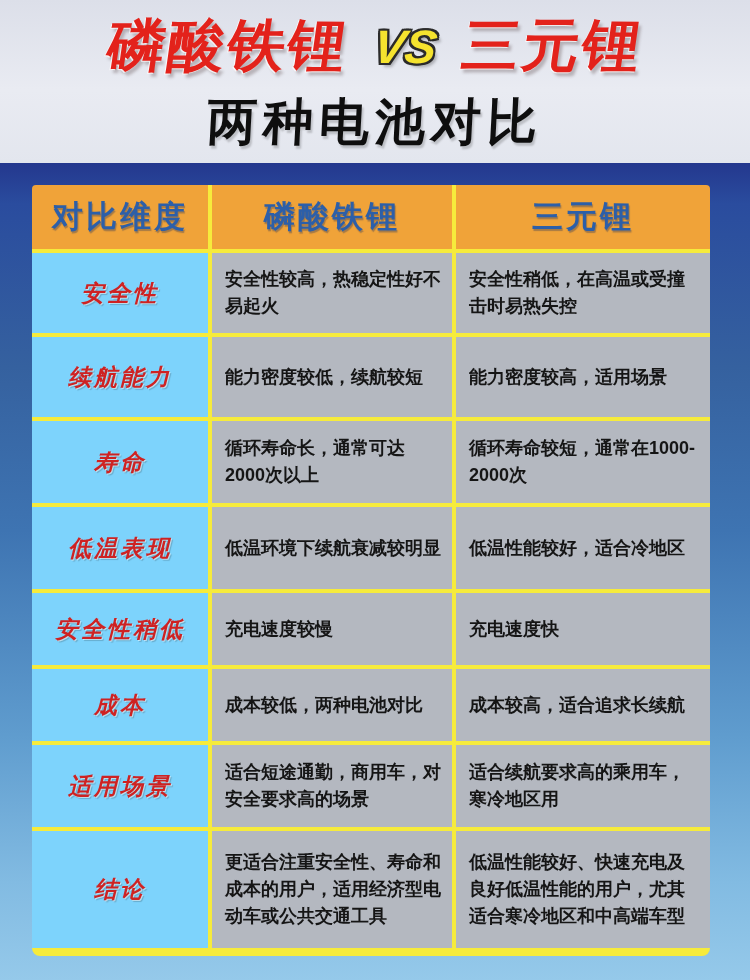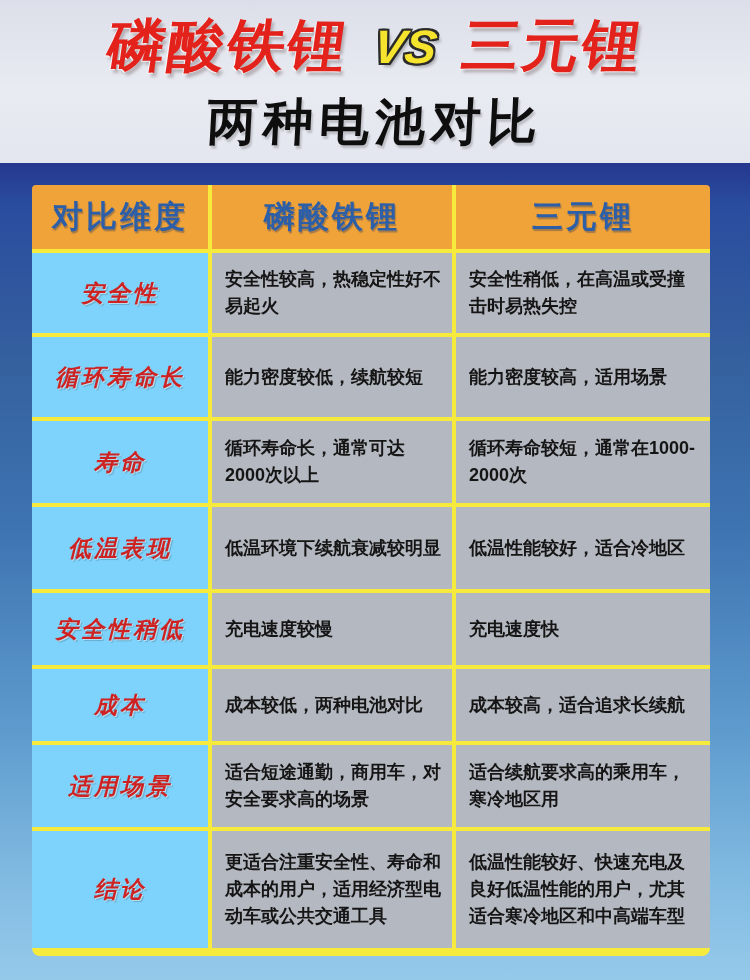--- a/index.html
+++ b/index.html
@@ -125,21 +125,21 @@
       <div class="hcell">三元锂</div>
     </div>
 
     <div class="row">
       <div class="label">安全性</div>
       <div class="cellt">安全性较高，热稳定性好不易起火</div>
       <div class="cellt">安全性稍低，在高温或受撞击时易热失控</div>
     </div>
 
     <div class="row">
-      <div class="label">循环寿命长</div>
+      <div class="label">续航能力</div>
       <div class="cellt">能力密度较低，续航较短</div>
       <div class="cellt">能力密度较高，适用场景</div>
     </div>
 
     <div class="row">
       <div class="label">寿命</div>
       <div class="cellt">循环寿命长，通常可达2000次以上</div>
       <div class="cellt">循环寿命较短，通常在1000-2000次</div>
     </div>
 

